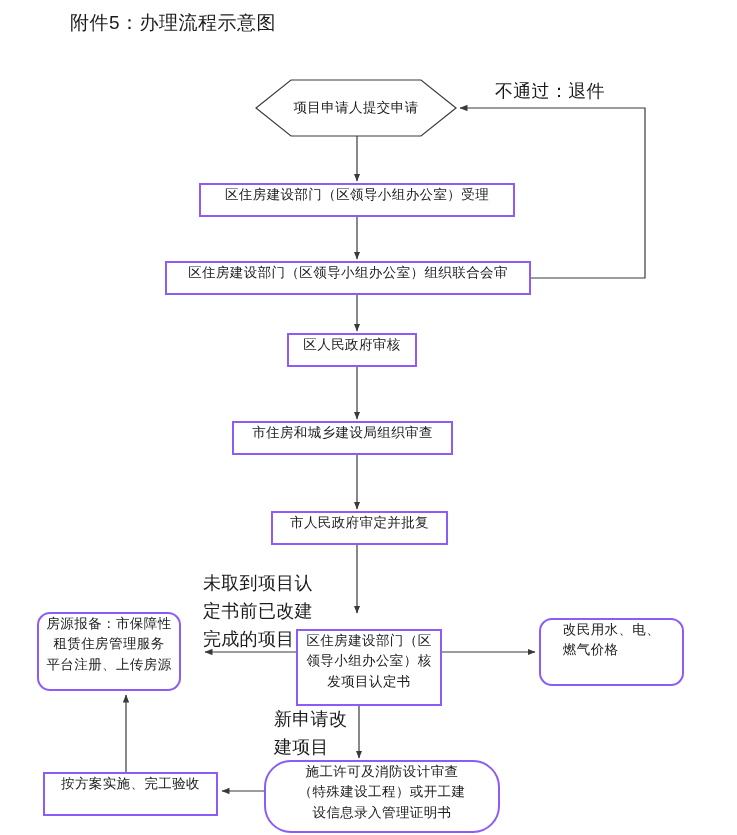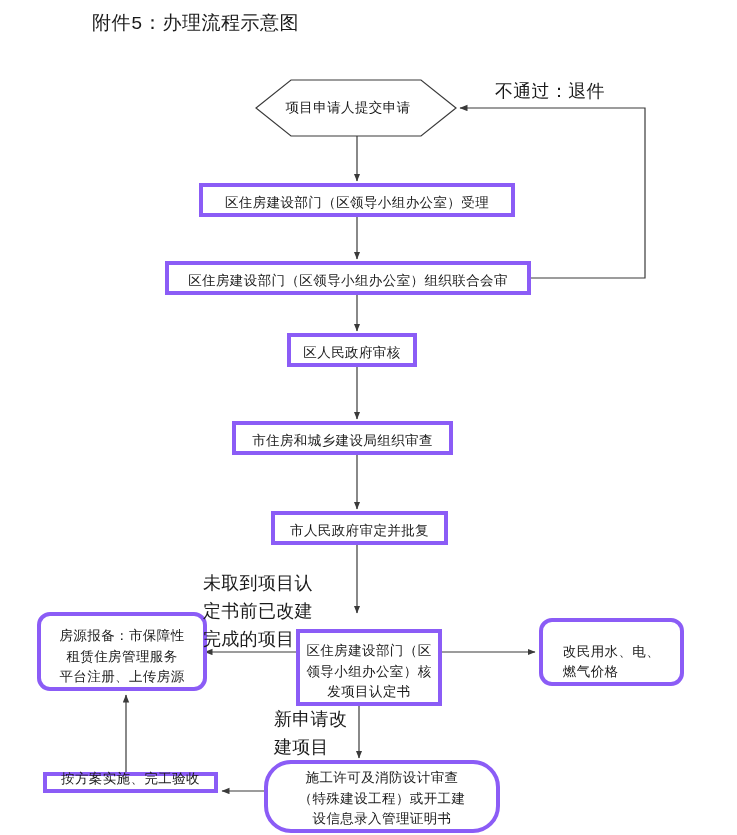--- a/index.html
+++ b/index.html
@@ -16,37 +16,37 @@
     overflow: hidden;
   }
   #canvas {
     position: absolute;
     left: 0; top: 0;
     width: 737px;
     height: 835px;
   }
   .title {
     position: absolute;
-    left: 92px;
+    left: 70px;
     top: 10px;
     font-size: 19px;
-    font-family: Liberation Mono, monospace;
+    font-family: Liberation Sans, sans-serif;
     font-weight: 400;
     letter-spacing: 0.5px;
     white-space: nowrap;
     text-align: right;
   }
   
   .node {
     position: absolute;
     box-sizing: border-box;
-    border: 4px solid #8b5cf6;
+    border: 2px solid #8b5cf6;
     background: #ffffff;
     display: flex;
-    align-items: flex-end;
+    align-items: flex-start;
     justify-content: center;
     text-align: center;
     font-size: 13.5px;
     line-height: 1.5;
     font-family: "Liberation Serif", "DejaVu Serif", serif;
     letter-spacing: 0.4px;
     z-index: 3;
   }
   .node.rounded {
     border-radius: 13px;
@@ -117,21 +117,21 @@
 
   <line x1="442" y1="652" x2="535" y2="652" stroke="#3a3a3a" stroke-width="1.2" marker-end="url(#arrow)"></line>
 
   <line x1="359" y1="692" x2="359" y2="758" stroke="#3a3a3a" stroke-width="1.2" marker-end="url(#arrow)"></line>
 
   <line x1="264" y1="791" x2="222" y2="791" stroke="#3a3a3a" stroke-width="1.2" marker-end="url(#arrow)"></line>
 
   <line x1="126" y1="772" x2="126" y2="695" stroke="#3a3a3a" stroke-width="1.2" marker-end="url(#arrow)"></line>
 </svg>
 
-<div class="hex-wrap" style="left:248px; top:80px; width:200px; height:56px;text-decoration:underline;">
+<div class="hex-wrap" style="left:256px; top:80px; width:200px; height:56px;text-decoration:underline;">
   <span class="hex-label">项目申请人提交申请</span>
 </div>
 
 <div class="node" style="left:199px; top:183px; width:316px; height:34px;">
   <span class="txt">区住房建设部门（区领导小组办公室）受理</span>
 </div>
 
 <div class="node" style="left:165px; top:261px; width:366px; height:34px;">
   <span class="txt">区住房建设部门（区领导小组办公室）组织联合会审</span>
 </div>
@@ -141,38 +141,38 @@
 </div>
 
 <div class="node" style="left:232px; top:421px; width:221px; height:34px;">
   <span class="txt">市住房和城乡建设局组织审查</span>
 </div>
 
 <div class="node" style="left:271px; top:511px; width:177px; height:34px;">
   <span class="txt">市人民政府审定并批复</span>
 </div>
 
-<div class="node rounded" style="left:37px; top:612px; width:170px; height:79px;">
+<div class="node rounded" style="left:37px; top:612px; width:144px; height:79px;">
   <span class="txt">房源报备：市保障性
 租赁住房管理服务
 平台注册、上传房源</span>
 </div>
 
 <div class="node" style="left:296px; top:615px; width:146px; height:77px;margin-top:14px;">
   <span class="txt">区住房建设部门（区
 领导小组办公室）核
 发项目认定书</span>
 </div>
 
 <div class="node rounded" style="left:539px; top:618px; width:145px; height:68px;">
   <span class="txt" style="text-align:left;">改民用水、电、
 燃气价格</span>
 </div>
 
-<div class="node" style="left:43px; top:772px; width:175px; height:21px;">
+<div class="node" style="left:43px; top:772px; width:175px; height:44px;">
   <span class="txt">按方案实施、完工验收</span>
 </div>
 
 <div class="node" style="left:264px; top:760px; width:236px; height:73px;border-radius:27px;">
   <span class="txt">施工许可及消防设计审查
 （特殊建设工程）或开工建
 设信息录入管理证明书</span>
 </div>
 
 <div class="edge-label" style="left:495px; top:78px;">不通过：退件</div>

